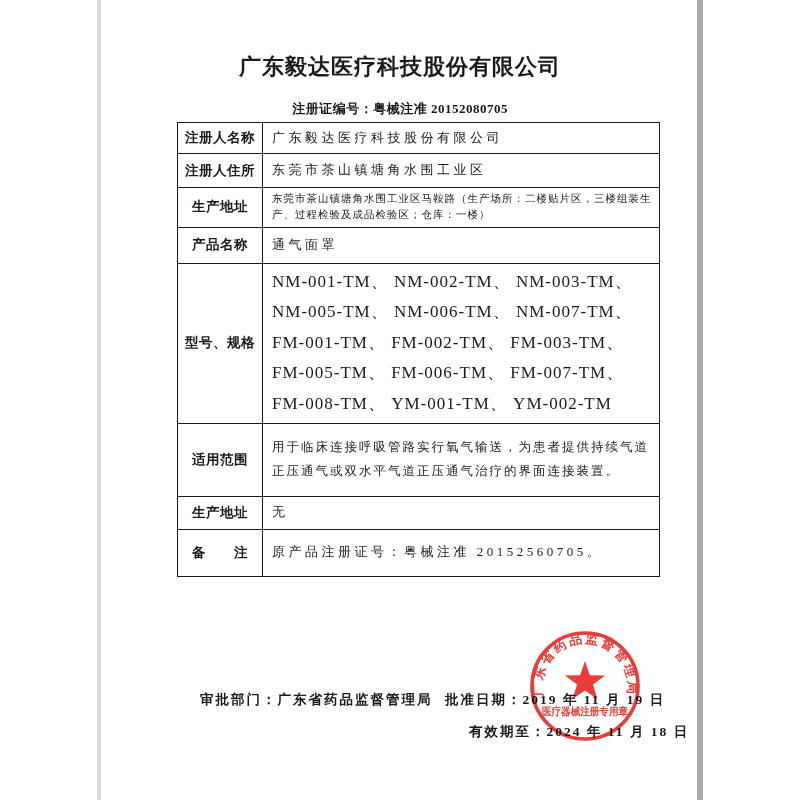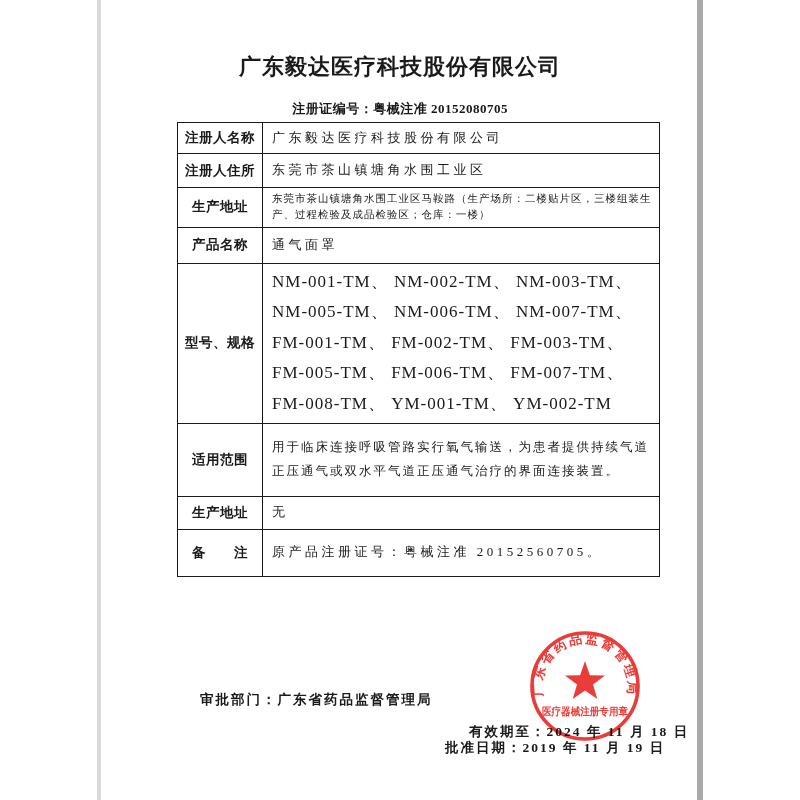--- a/index.html
+++ b/index.html
@@ -47,21 +47,21 @@
   tr.r8  { height:28px; }
   tr.r9  { height:33px; }
   tr.r10 { height:47px;margin-top:32px; }
   td.value.v-small { font-size:10.5px; letter-spacing:1px; line-height:1.55; padding-right:6px; }
   td.value.v-codes { font-size:17px; letter-spacing:1px; line-height:1.8;
                      font-family:"Liberation Serif","DejaVu Serif",serif; word-break:break-word; }
   td.value.v-scope { font-size:12.5px; letter-spacing:2px; line-height:1.85; }
 
   .footer-line { position:absolute; font-size:13.5px; font-weight:bold; letter-spacing:2px; white-space:nowrap; }
   #approval     { left:200px; top:691px; }
-  #approve-date { left:445px; top:691px;margin-top:48px; }
+  #approve-date { left:445px; top:691px; }
   #valid-until  { left:445px; top:723px;margin-left:24px; }
 
   .seal {
     position:absolute; left:528px; top:629px; width:114px; height:114px;
     opacity:0.88; mix-blend-mode:multiply; pointer-events:none;
   }
   .seal svg { width:100%; height:100%; display:block; }
 </style>
 </head>
 <body>

